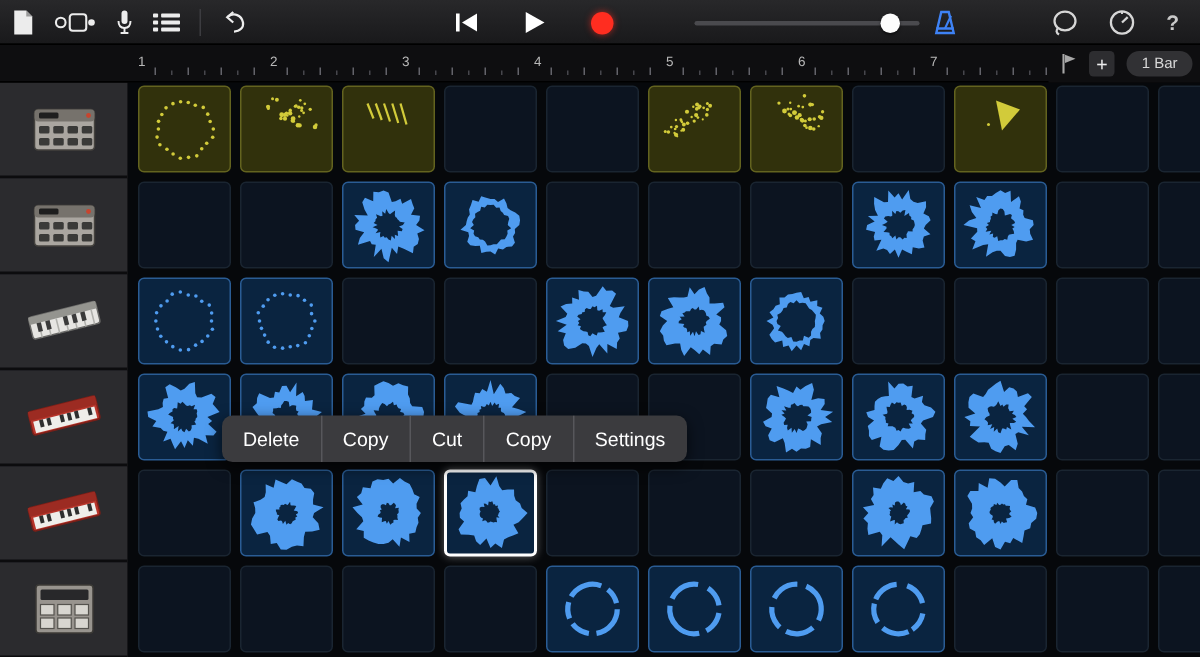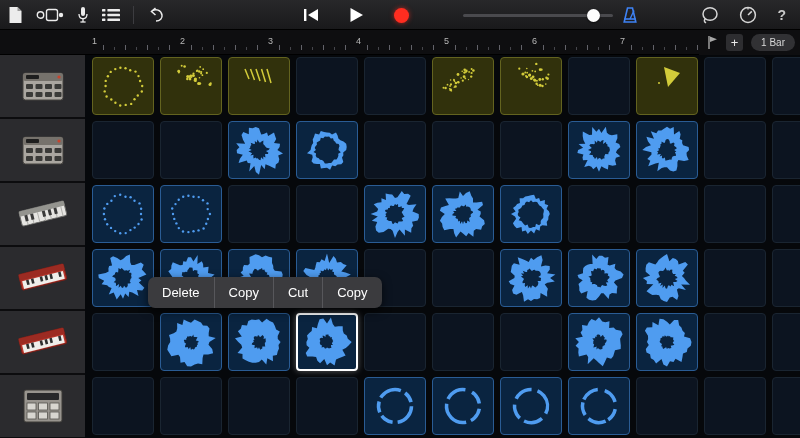--- a/index.html
+++ b/index.html
@@ -715,15 +715,16 @@
       <div class="cell" style="left: 551px; top: 322px;"></div>
       <div class="cell" style="left: 619px; top: 322px;"></div>
       <div class="cell" style="left: 687px; top: 322px;"></div>
     </div>
 
   <div id="context-menu">
     <div class="menu-item">Delete</div>
     <div class="menu-item">Copy</div>
     <div class="menu-item">Cut</div>
     <div class="menu-item">Copy</div>
+    <div class="menu-item">Settings</div>
   </div>
 
 </div>
 
 </body></html>

